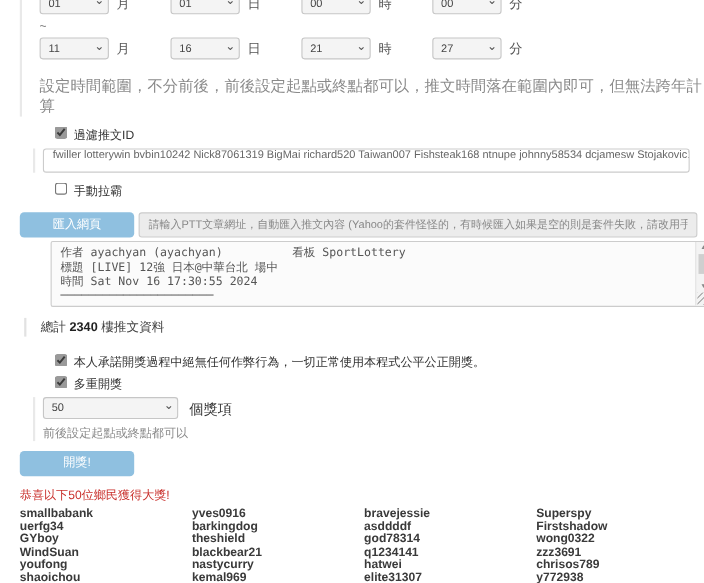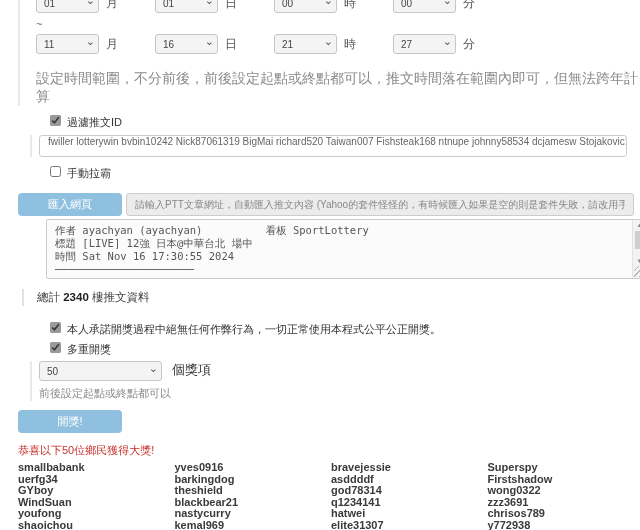--- a/index.html
+++ b/index.html
@@ -92,21 +92,21 @@
     position: absolute; right: 1px; bottom: 1px; width: 11px; height: 11px;
     background: repeating-linear-gradient(135deg, transparent 0 3px, #b5b5b5 3px 4px);
   }
 
   
   .stat { margin-top: 10px; font-size: 11.5px; color: #444; padding-top: 1px; padding-bottom: 1px; }
   .stat b { color: #222; }
 
   
   .multi-group { margin-top: 4px; }
-  .multi-row { display: flex; align-items: flex-start; }
+  .multi-row { display: flex; align-items: flex-end; }
   .sel.wide select { width: 123px; }
   .unit-label { margin-left: 10px; font-size: 13px; color: #333; }
   .multi-hint { margin-top: 5px; color: #8a8a8a; font-size: 11px; }
 
   .draw-btn { margin-top: 9px; }
 
   
   .congrats { margin-top: 10px; color: #c9302c; font-size: 11px; }
   .winners {
     margin-top: 4px; width: 612px; height: 152px;

